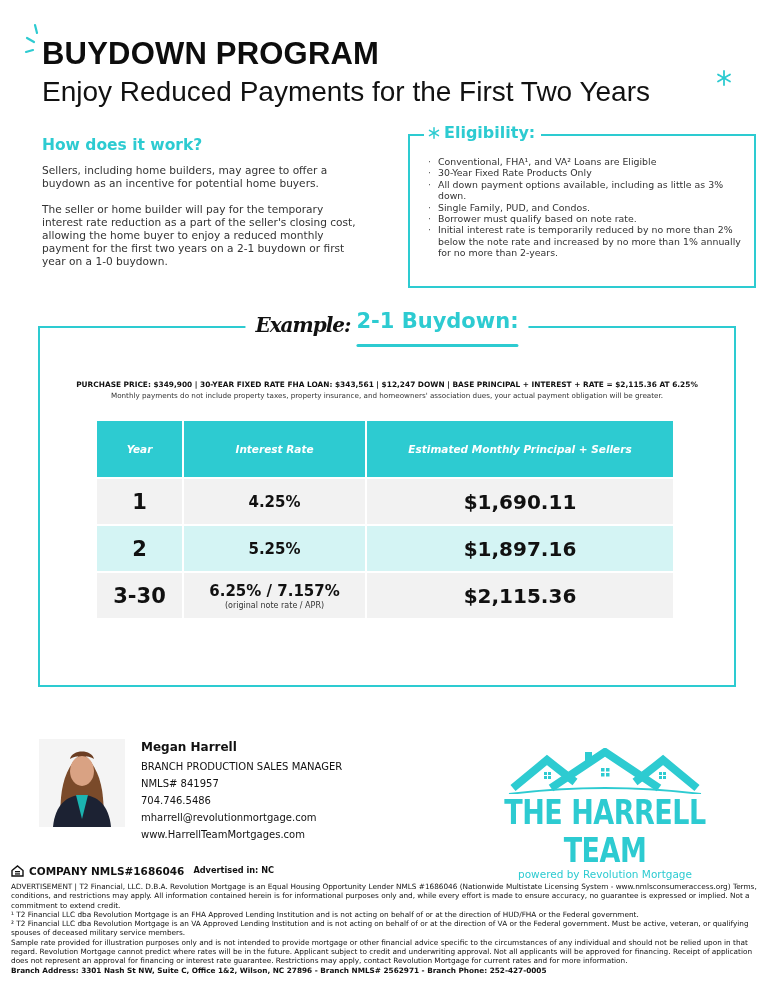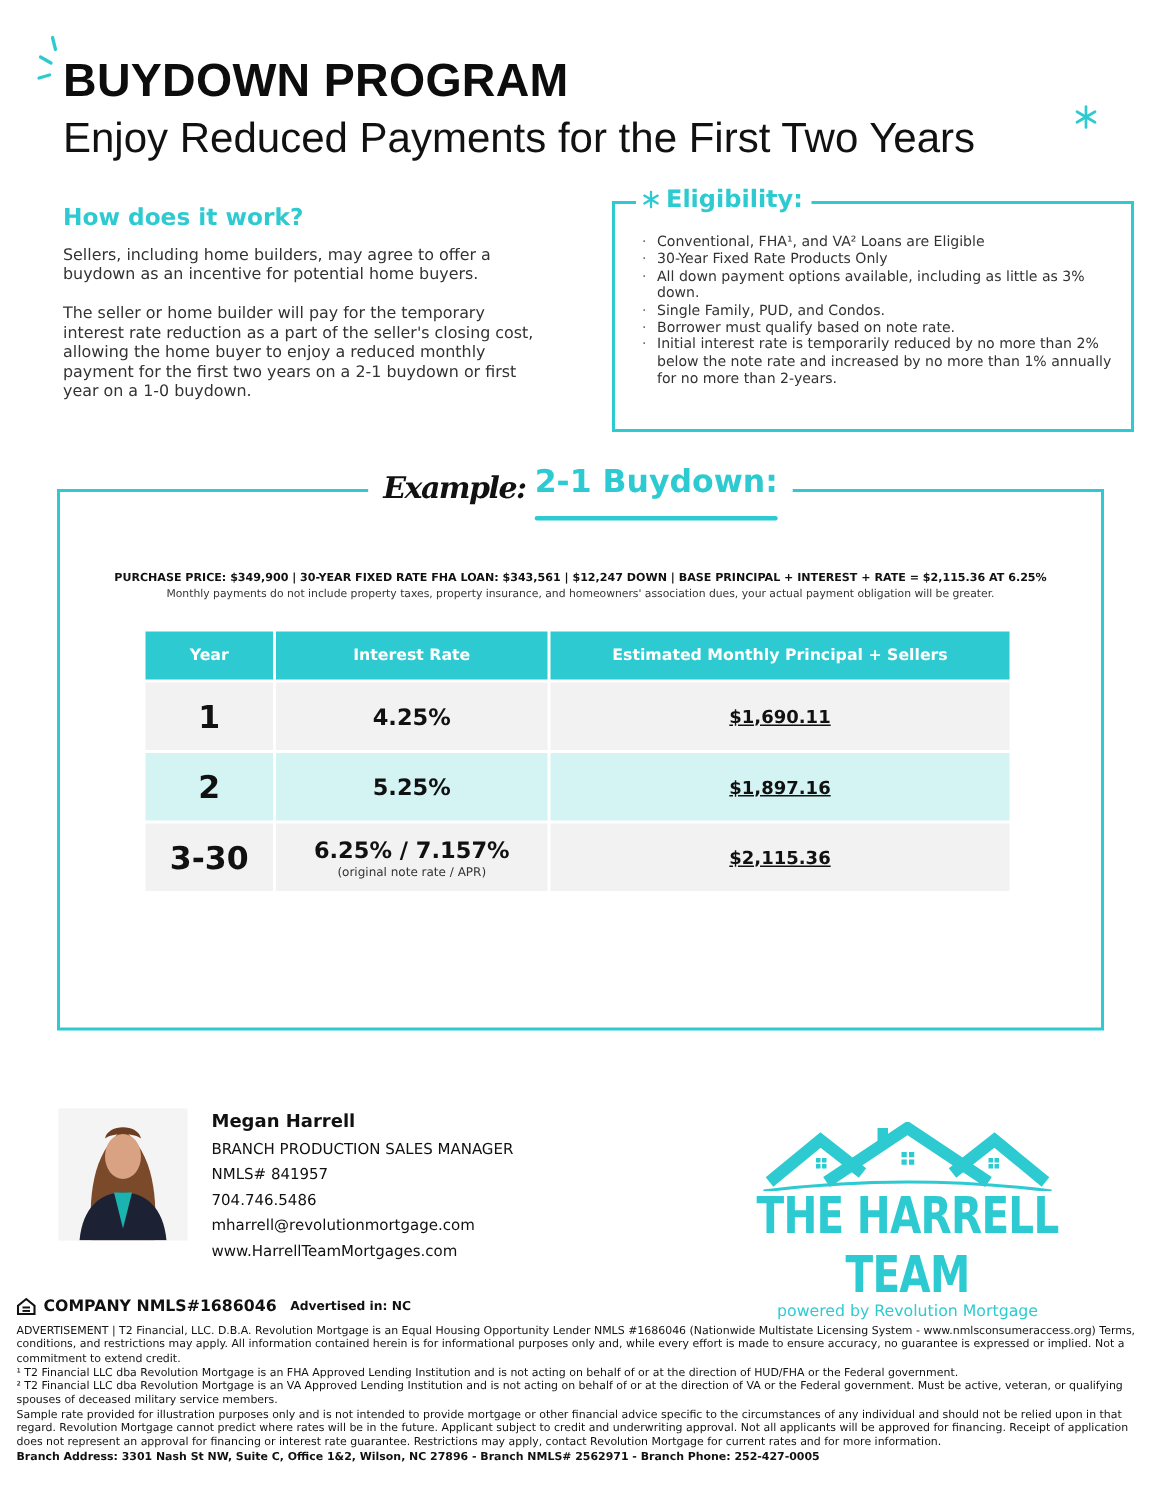--- a/index.html
+++ b/index.html
@@ -30,27 +30,27 @@
   .ex-head { position: absolute; left: 50%; transform: translateX(-50%); top: -19px; background: #fff; padding: 0 10px; display: flex; align-items: flex-end; gap: 6px; white-space: nowrap; }
   .ex-script { font-family: "DejaVu Serif", serif; font-style: italic; font-size: 20px; font-weight: 700; color: #111; letter-spacing: -1px; }
   .ex-title { font-weight: 700; font-size: 21px; color: #2dcbd1; position: relative; padding-bottom: 4px; }
   .ex-title::after { content: ""; position: absolute; left: 0; right: 0; bottom: -10px; height: 3px; background: #2dcbd1; border-radius: 2px; }
 
   .ex-info { position: absolute; top: 52px; left: 0; right: 0; text-align: center; }
   .ex-info .line1 { font-weight: 700; font-size: 7.4px; color: #111; letter-spacing: 0px; }
   .ex-info .line2 { font-size: 7.2px; color: #333; margin-top: 2px; }
 
   table.rates { position: absolute; left: 55px; top: 91px; width: 580px; border-collapse: separate; border-spacing: 2px; }
-  table.rates th { background: #2dcbd1; color: #fff; font-weight: 700; font-size: 10.5px; height: 32px; }
+  table.rates th { background: #2dcbd1; color: #fff; font-weight: 700; font-size: 10.5px; height: 56px; font-style: italic; }
   table.rates td { text-align: center; font-weight: 700; color: #111; height: 45px; }
   table.rates tr.r1 td, table.rates tr.r3 td { background: #f2f2f2; }
   table.rates tr.r2 td { background: #d4f4f4; }
   .td-year { font-size: 21px; width: 85px; }
   .td-rate { font-size: 15px; width: 181px; }
-  .td-pay { font-size: 12px; text-decoration: underline; }
+  .td-pay { font-size: 20px; }
   .rate-sub { display: block; font-size: 8px; font-weight: 400; color: #333; margin-top: 1px; }
 
   .fee { position: absolute; left: 0; right: 0; top: 298px; text-align: center; font-size: 17px; letter-spacing: 4.5px; color: #111; }
   .fee b { font-weight: 700; }
 
   
   .photo { position: absolute; left: 39px; top: 739px; width: 86px; height: 88px; background: #f2f2f2; overflow: hidden; }
   .agent { position: absolute; left: 141px; top: 740px; }
   .agent .name { font-weight: 700; font-size: 12px; color: #111; margin-bottom: 4px; }
   .agent div.line { font-size: 10px; color: #111; line-height: 17px; }

